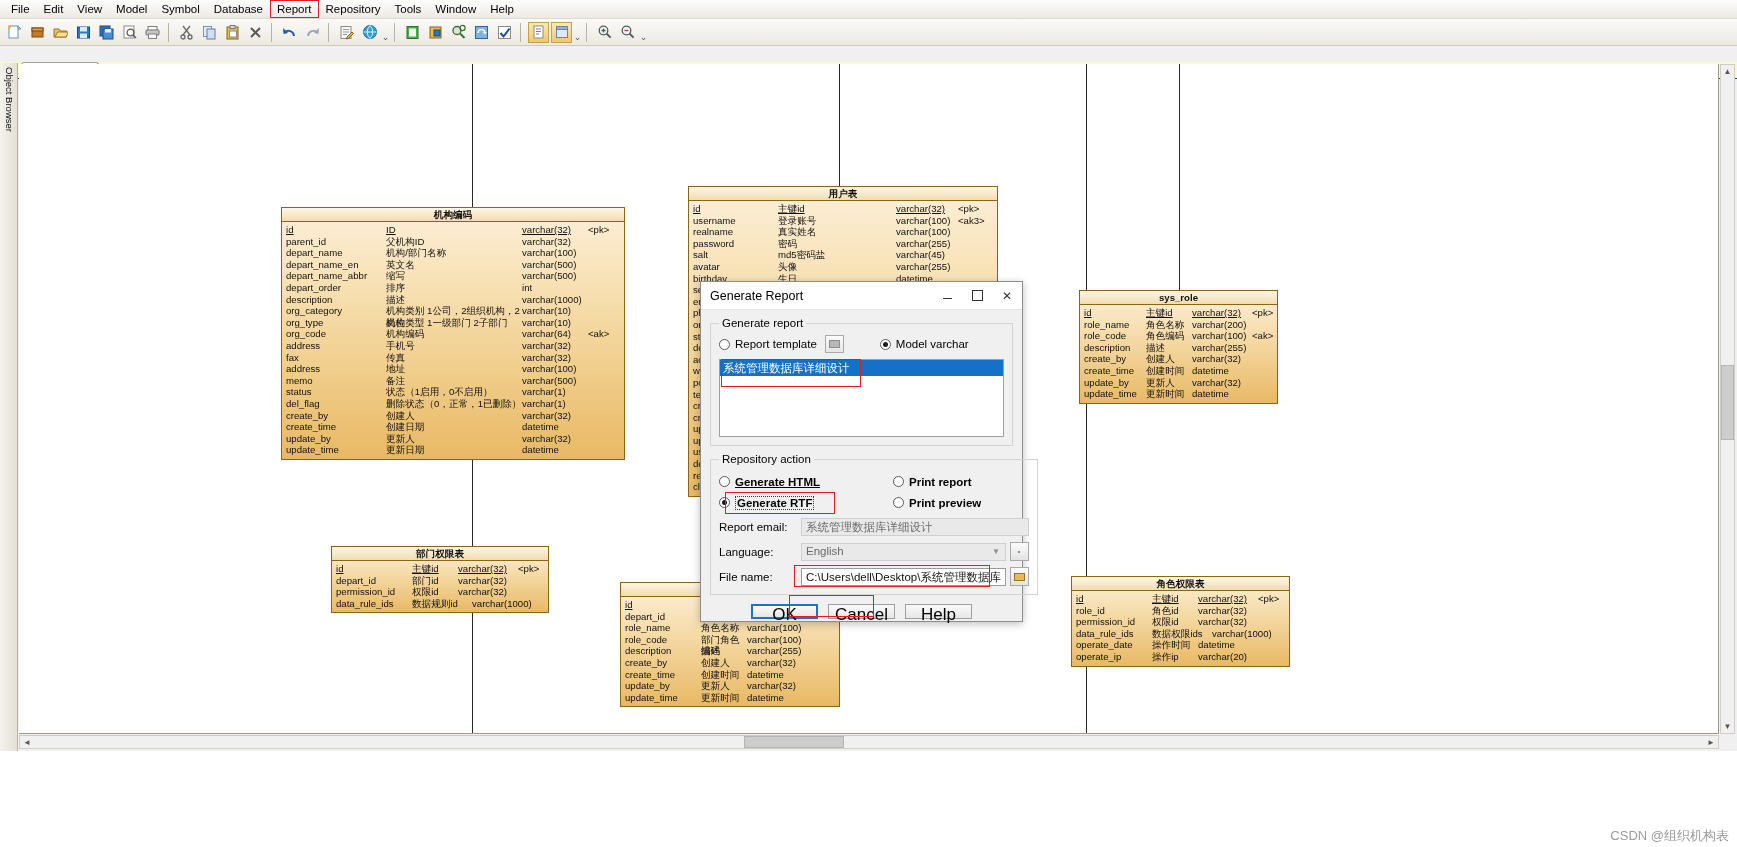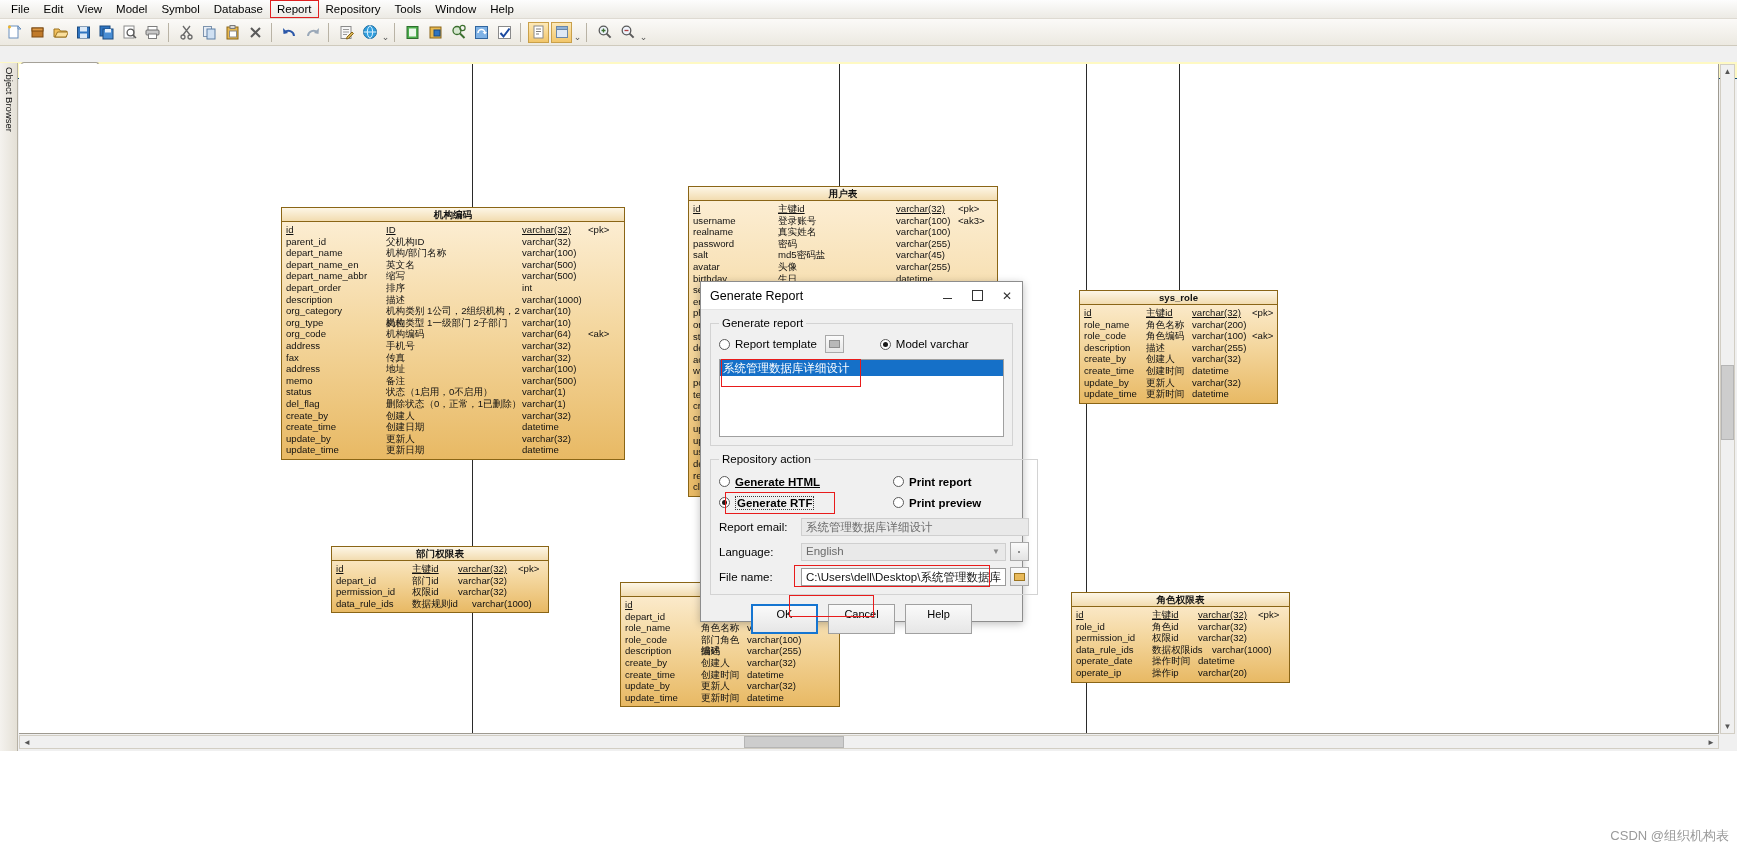--- a/index.html
+++ b/index.html
@@ -200,21 +200,21 @@
   .sel .chev { position:absolute; right:5px; font-size:8px; color:#8a8a8a; }
   .sidebtn {
     width:19px; height:19px; margin-left:4px; flex:0 0 auto;
     background:linear-gradient(#fbfbfb,#e3e3e3);
     border:1px solid #a9a9a9; display:flex; align-items:center; justify-content:center;
   }
   .sidebtn .fico2 { width:11px; height:8px; background:#e8b95a; border:1px solid #9c7520; }
 
   .btnrow { display:flex; justify-content:center; gap:10px; margin-top:9px; position:relative; }
   .dbtn {
-    width:67px; height:30px; font-size:11px; line-height:19px; text-align:center;
+    width:67px; height:15px; font-size:17px; line-height:19px; text-align:center;
     background:linear-gradient(#fafafa,#e6e6e6); border:1px solid #a0a0a0;
   }
   .dbtn.primary { border:2px solid #1575d1; line-height:17px; }
 
   
   .redbox { position:absolute; border:1.6px solid #e81b1b; pointer-events:none; }
 
   
   .wm { position:absolute; right:8px; bottom:2px; font-size:13px; color:#9a9a9a; }
 
@@ -782,21 +782,21 @@
             <span class="c-type" style="width:60px">varchar(32)</span>
           </div>
         <div class="errow">
             <span class="c-name" style="width:76px">update_time</span>
             <span class="c-cmt" style="width:46px">更新时间</span>
             <span class="c-type" style="width:60px">datetime</span>
           </div>
       </div>
     </div>
 
-    <div class="ertable" style="left:1052px; top:528px; width:219px;">
+    <div class="ertable" style="left:1052px; top:512px; width:219px;">
       <div class="thead">角色权限表</div>
       <div class="erbody">
         <div class="errow pk">
             <span class="c-name" style="width:76px">id</span>
             <span class="c-cmt" style="width:46px">主键id</span>
             <span class="c-type" style="width:60px">varchar(32)</span>
             <span class="c-key">&lt;pk&gt;</span>
           </div>
         <div class="errow">
             <span class="c-name" style="width:76px">role_id</span>

